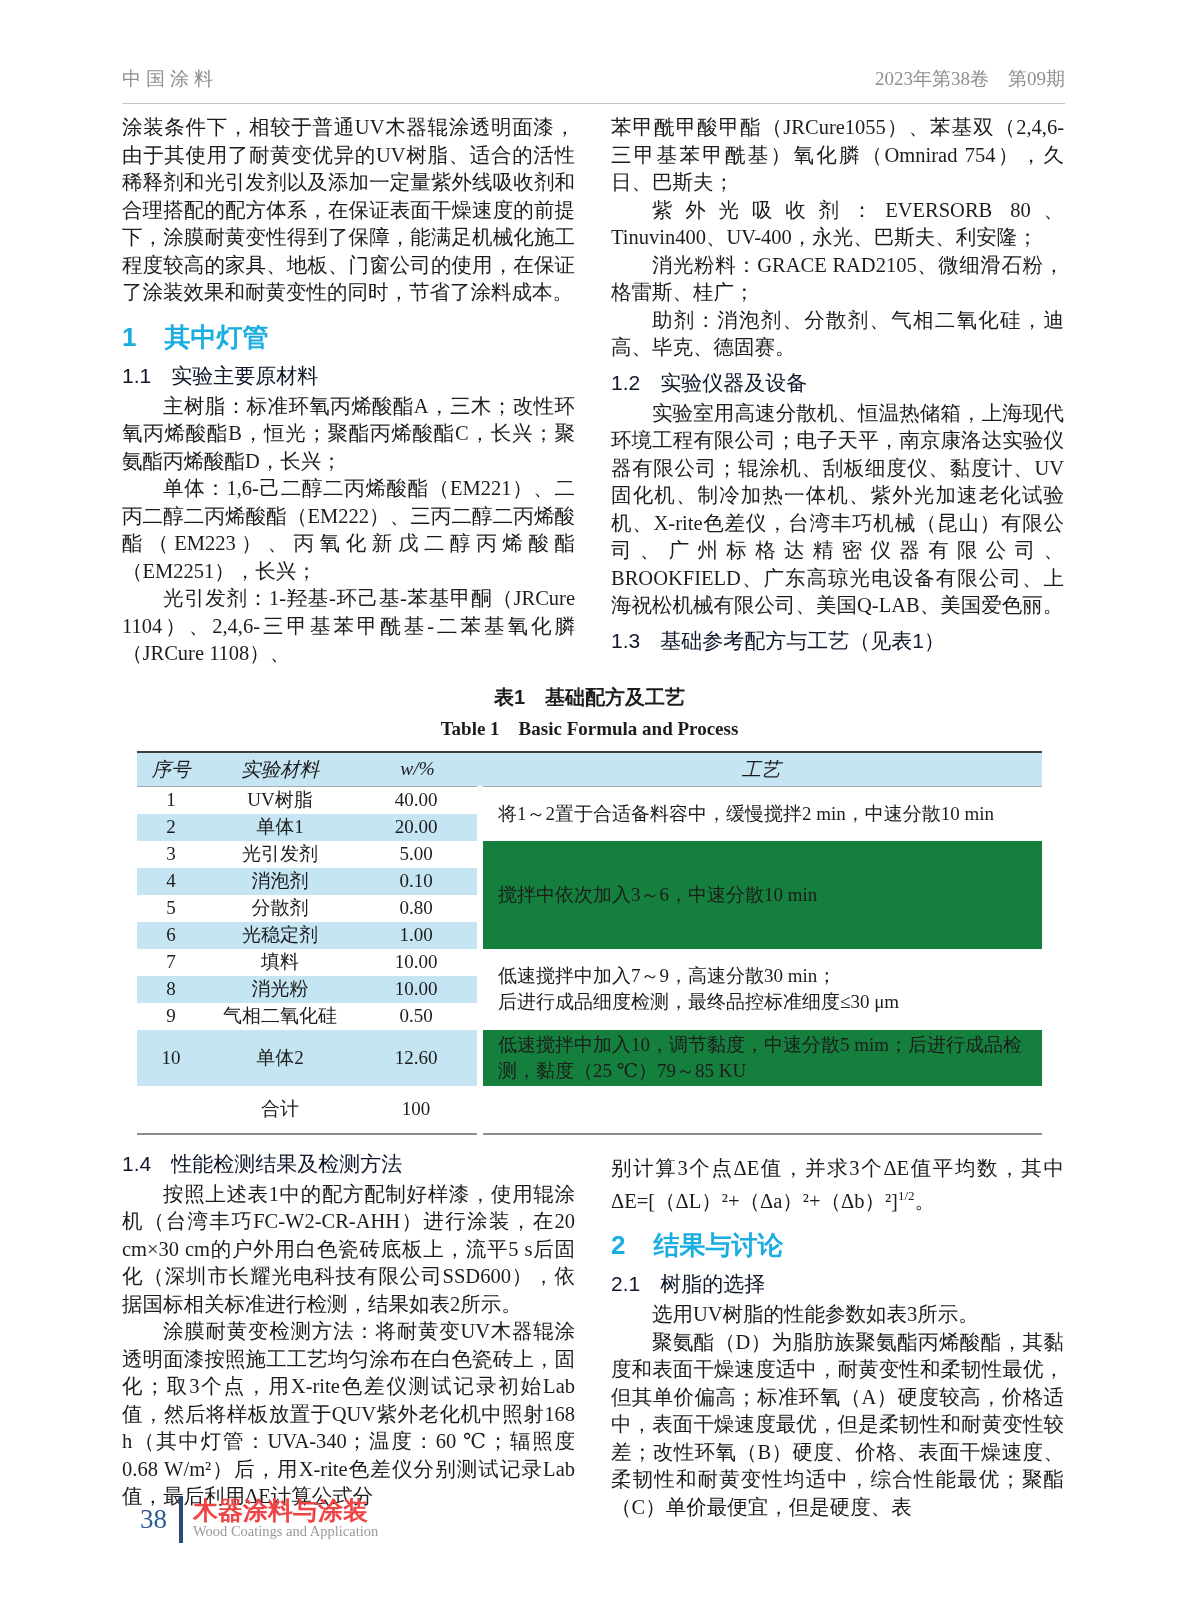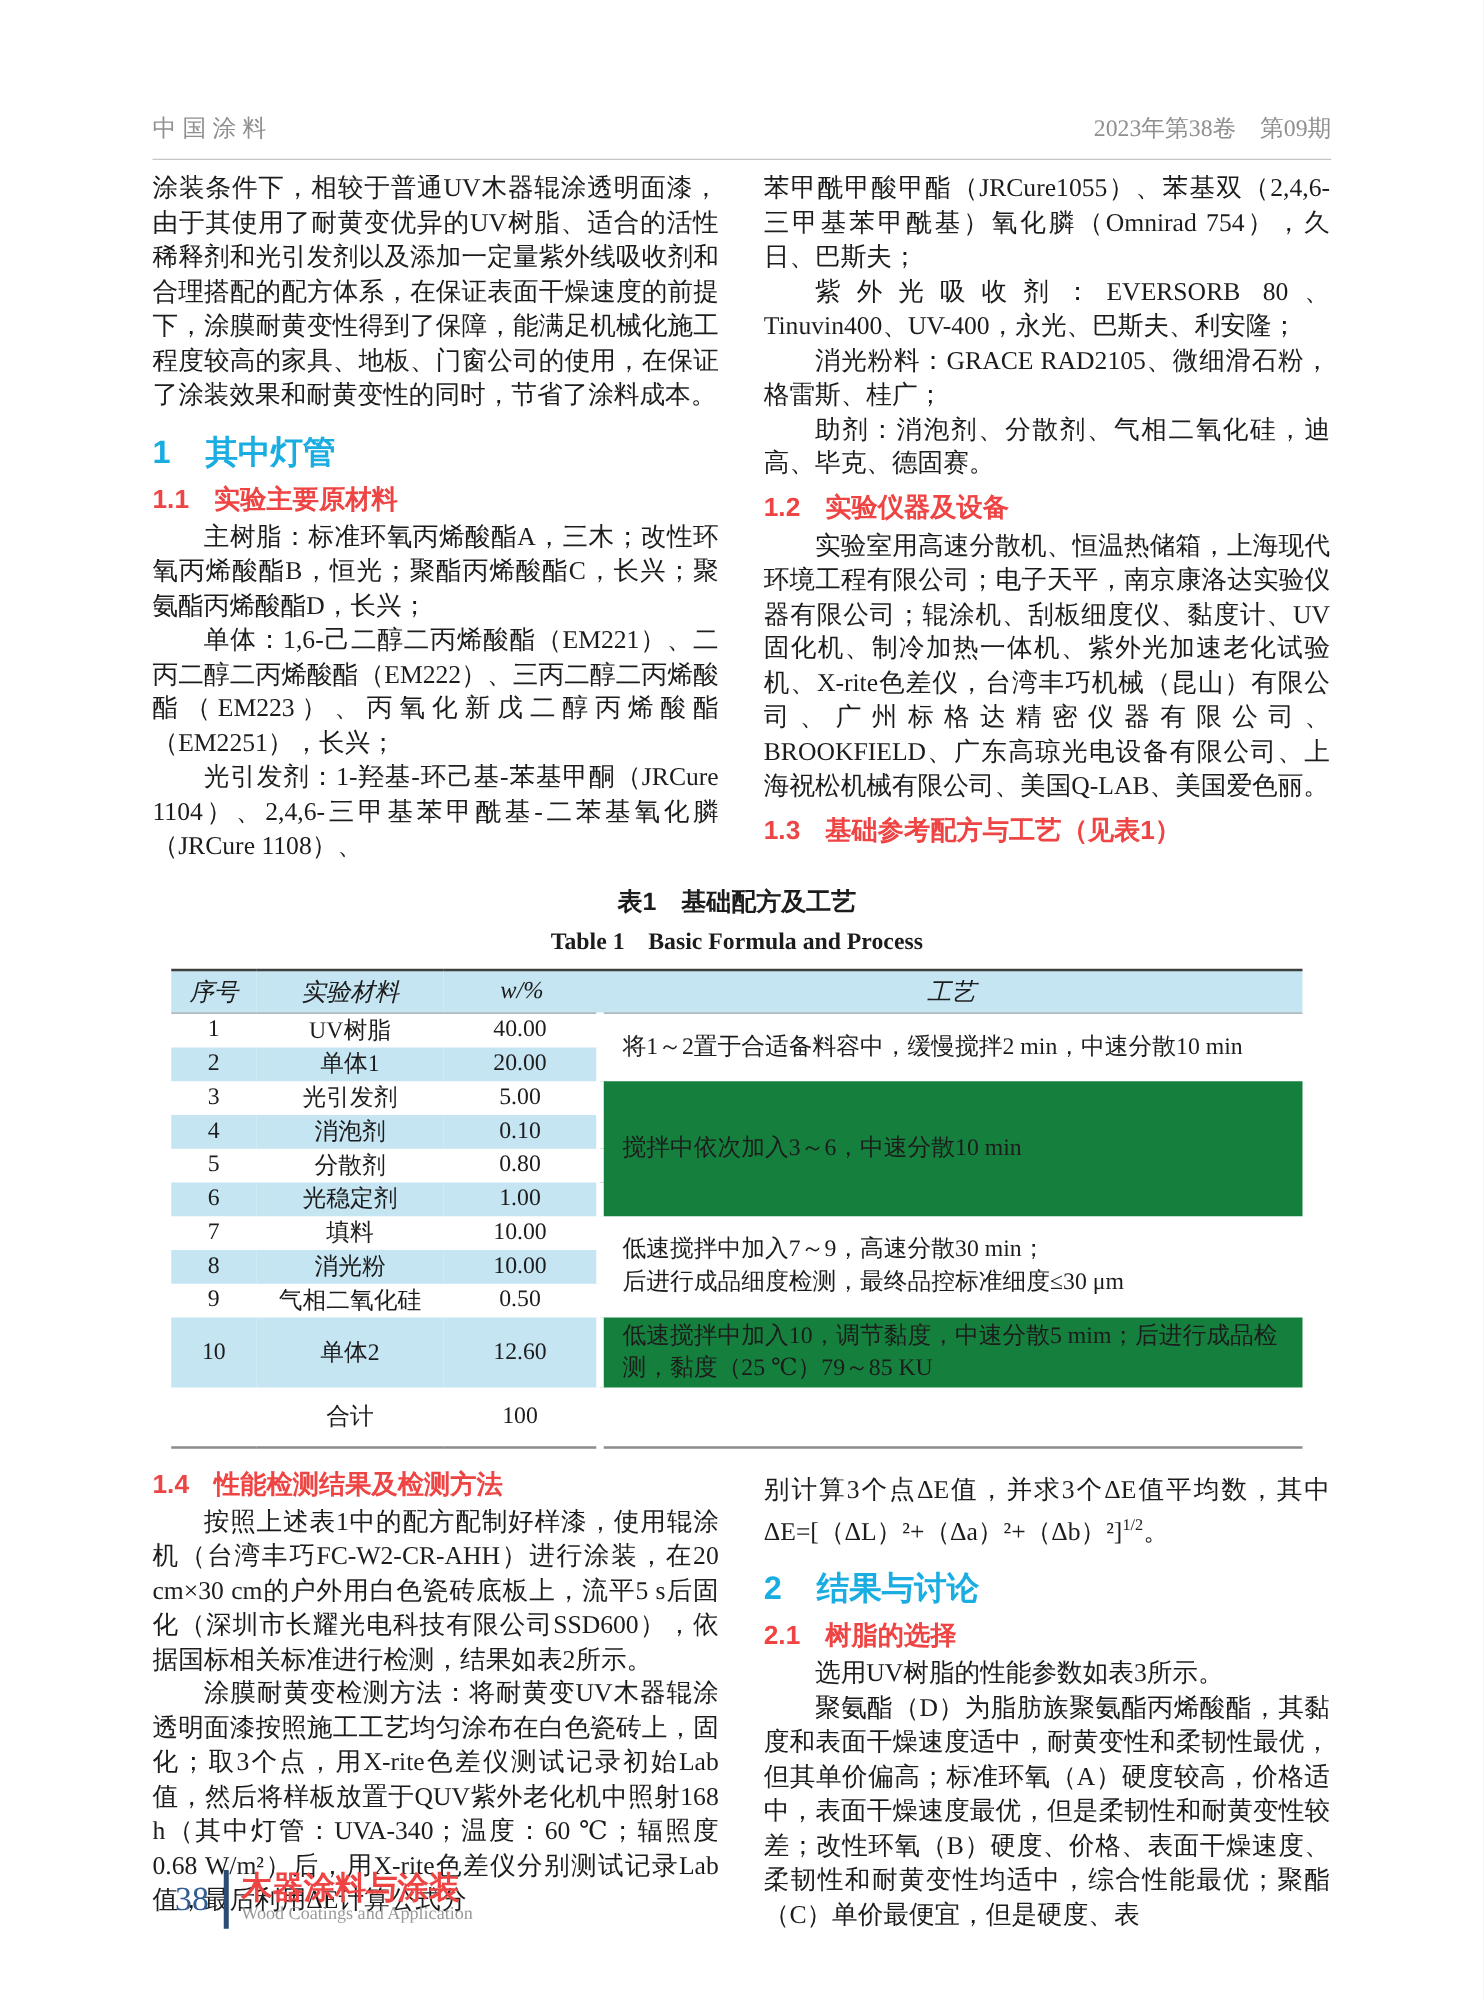--- a/index.html
+++ b/index.html
@@ -1,19 +1,19 @@
 <!DOCTYPE html>
 <html lang="zh"><head>
 <meta charset="utf-8">
 <style>
   * { margin:0; padding:0; box-sizing:border-box; }
   html,body { background:#e8e8e8; }
   .page {
     width:1187px; height:1600px; margin:0 auto; background:#ffffff;
-    position:relative; padding:90px 122px 0 122px;
+    position:relative; padding:66px 122px 0 122px;
     font-family:"Liberation Serif","DejaVu Serif",serif;
     color:#1c1c1c; overflow:hidden;
   }
   
   .page-header{
     display:flex; justify-content:space-between; align-items:flex-end;
     color:#8f8f8f; font-size:19px; padding-bottom:11px;
     border-bottom:1.5px solid #c7c7c7;
   }
   .journal-name{ letter-spacing:5px; }
@@ -25,21 +25,21 @@
   p.noindent{ text-indent:0; }
   
   .h-sec{
     font-family:"Liberation Sans","DejaVu Sans",sans-serif;
     color:#19ade2; font-size:26px; line-height:34px; font-weight:700;
     margin:13px 0 7px;
   }
   .h-sec .num{ margin-right:28px; }
   .h-sub{
     font-family:"Liberation Sans","DejaVu Sans",sans-serif;
-    color:#ef4444; font-size:21px; line-height:29px; font-weight:700;
+    color:#0f172a; font-size:21px; line-height:29px; font-weight:400;
     margin:6px 0 3px;
   }
   .h-sub .num{ margin-right:20px; }
   
   .table-block{ width:905px; margin:16px 0 6px 15px; }
   .cap-cn{
     font-family:"Liberation Sans","DejaVu Sans",sans-serif;
     font-weight:700; font-size:20px; text-align:center; margin-bottom:5px;
   }
   .cap-en{ font-weight:700; font-size:19px; text-align:center; margin-bottom:9px; }

